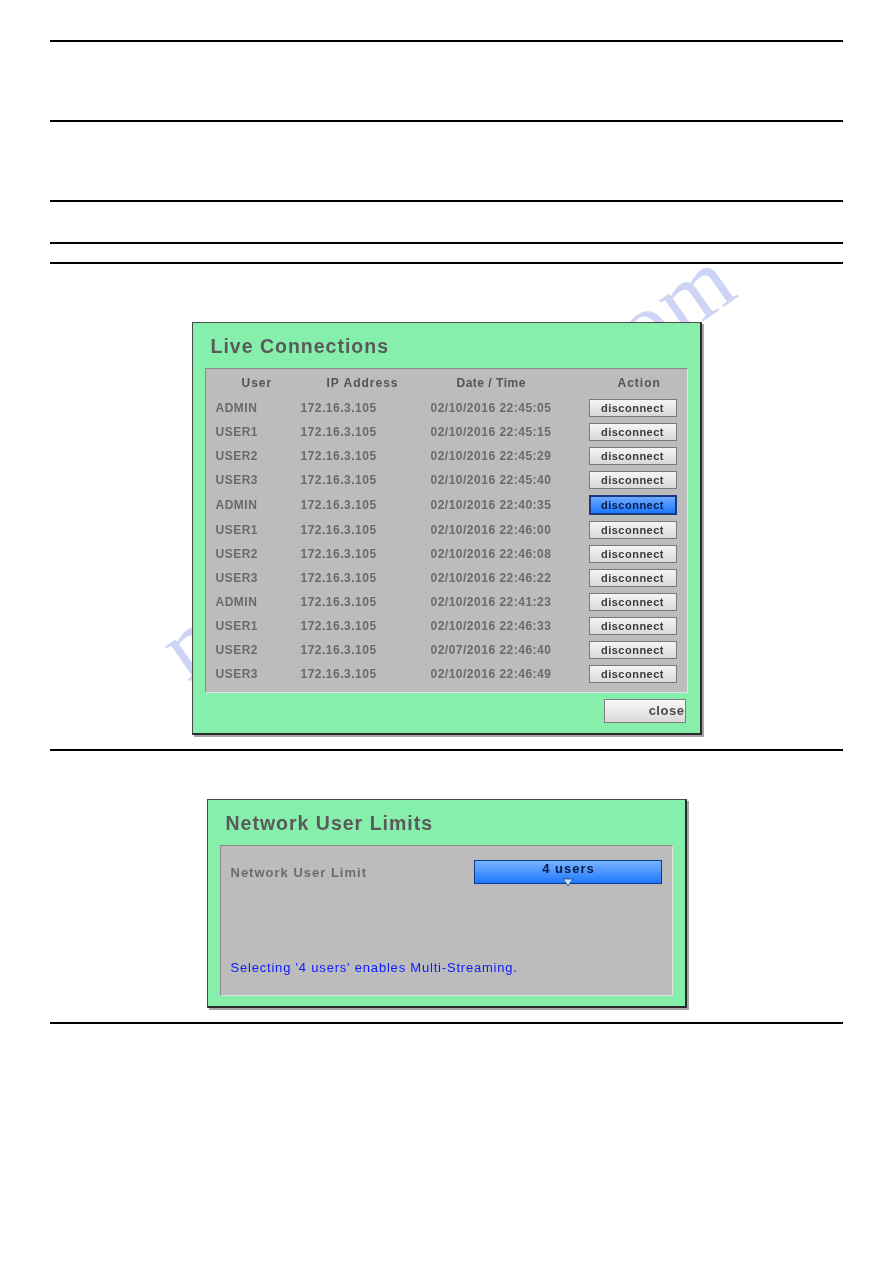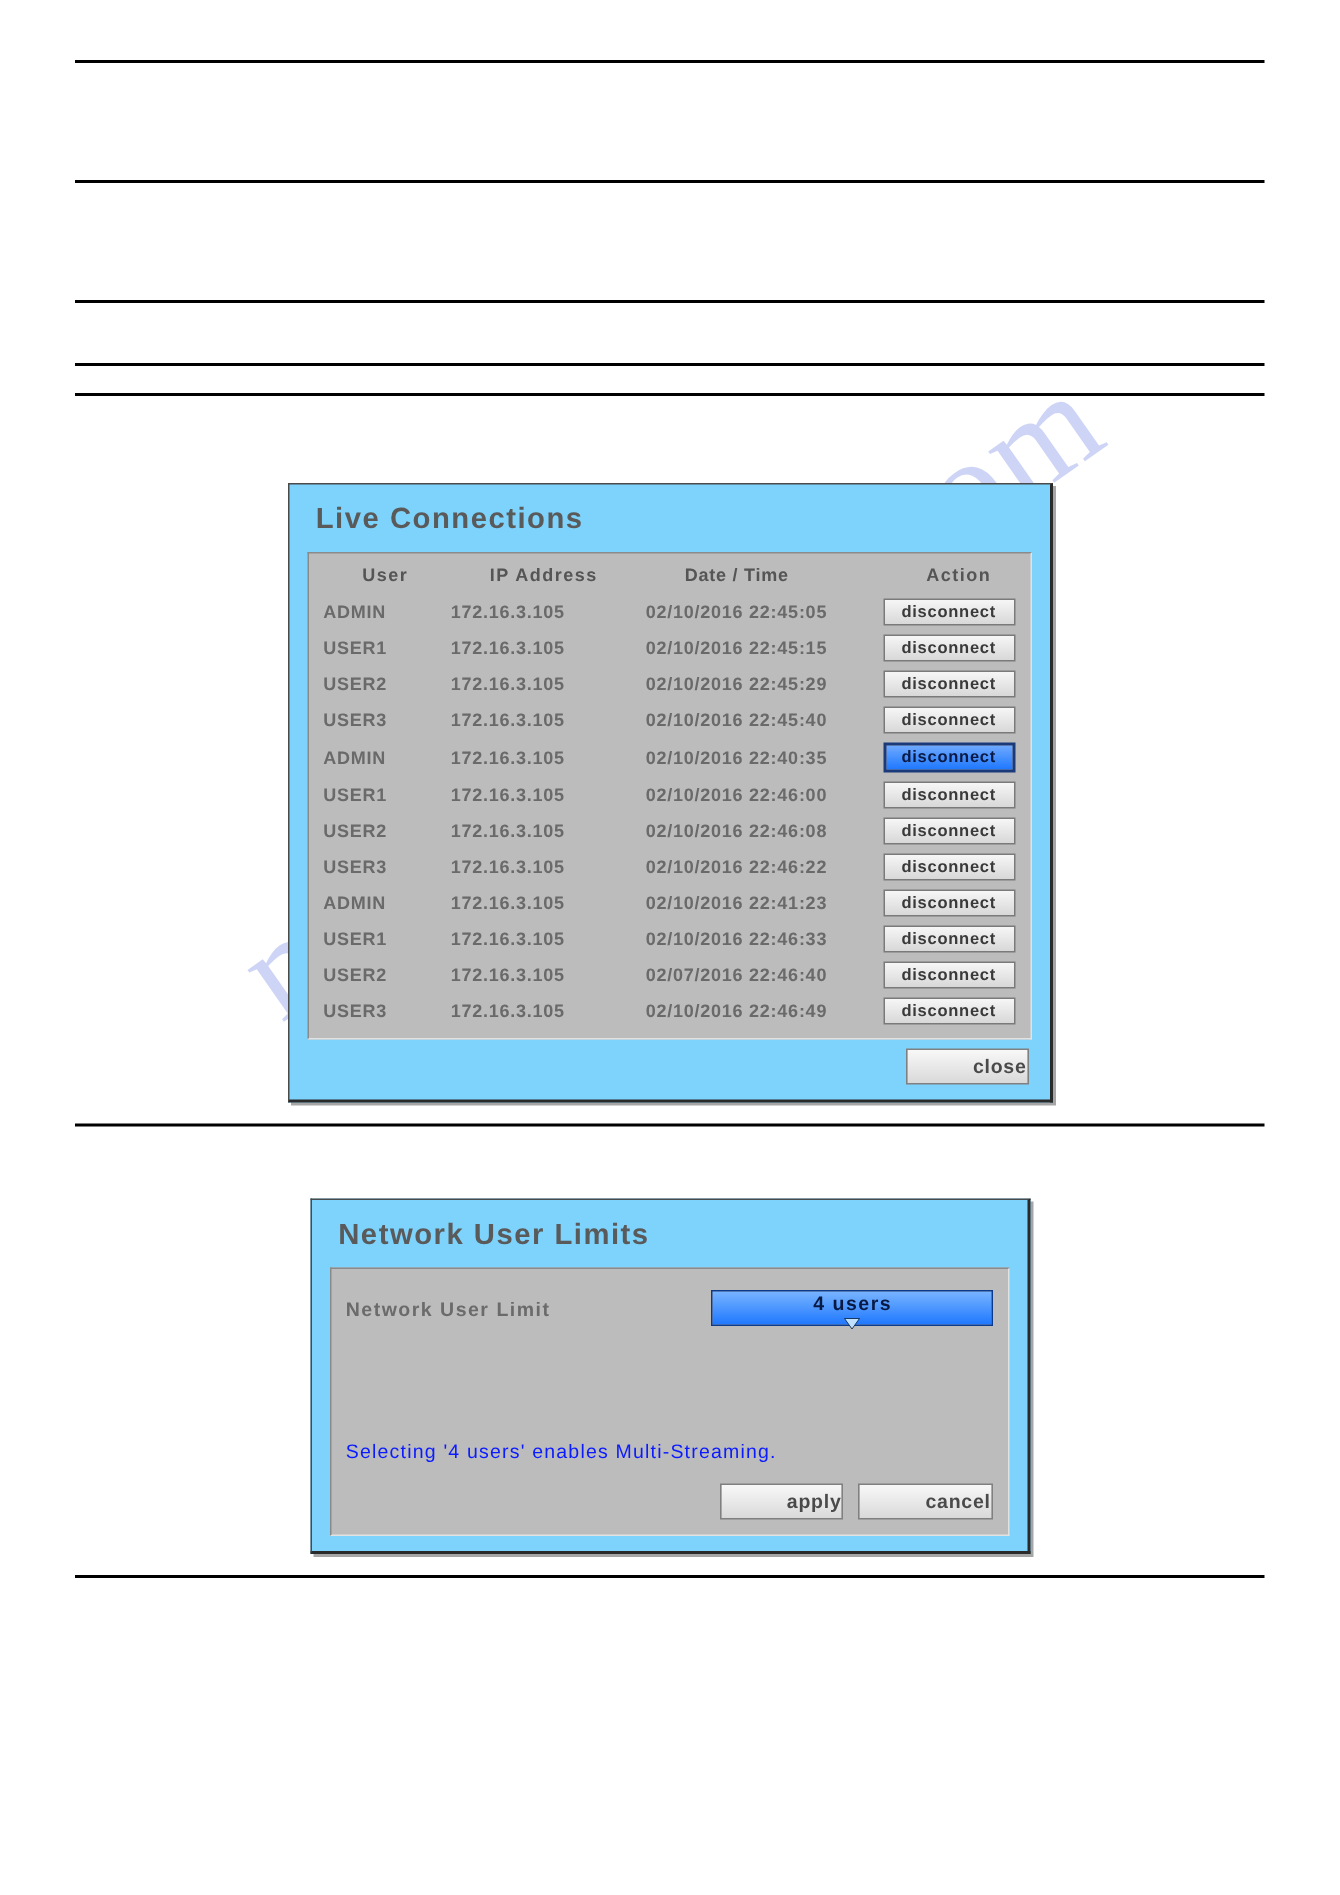--- a/index.html
+++ b/index.html
@@ -18,21 +18,21 @@
     border-top: 2px solid #000;
     margin: 0;
   }
   .spacer-lg { height: 78px; }
   .spacer-sm { height: 18px; }
 
   
   .dialog {
     width: 510px;
     margin: 0 auto;
-    background: #7dd3fc;
+    background: #86efac;
     border: 1px solid #4a4a4a;
     border-right: 2px solid #2a2a2a;
     border-bottom: 2px solid #2a2a2a;
     box-shadow: 2px 2px 0 rgba(0,0,0,0.35);
     padding: 8px 12px 10px 12px;
     position: relative;
   }
   .dialog-title {
     font-size: 19.5px;
     font-weight: bold;
@@ -333,23 +333,19 @@
         <div class="select">
           <span>4 users</span>
           <span class="caret">
             <svg width="12" height="12" viewBox="0 0 12 12">
                 <polygon points="1,3 11,3 6,10" fill="#bfe0ff" stroke="#0a2a55" stroke-width="0.6"></polygon>
               </svg>
           </span>
         </div>
       </div>
       <div class="note1">Selecting '4 users' enables Multi-Streaming.</div>
-      <div class="btn-row">
-        <div class="btn-lg">apply</div>
-        <div class="btn-lg">cancel</div>
-      </div>
     </div>
   </div>
 
   <div style="height:14px"></div>
   <hr class="hr">
 
 </div>
 
 </body></html>

